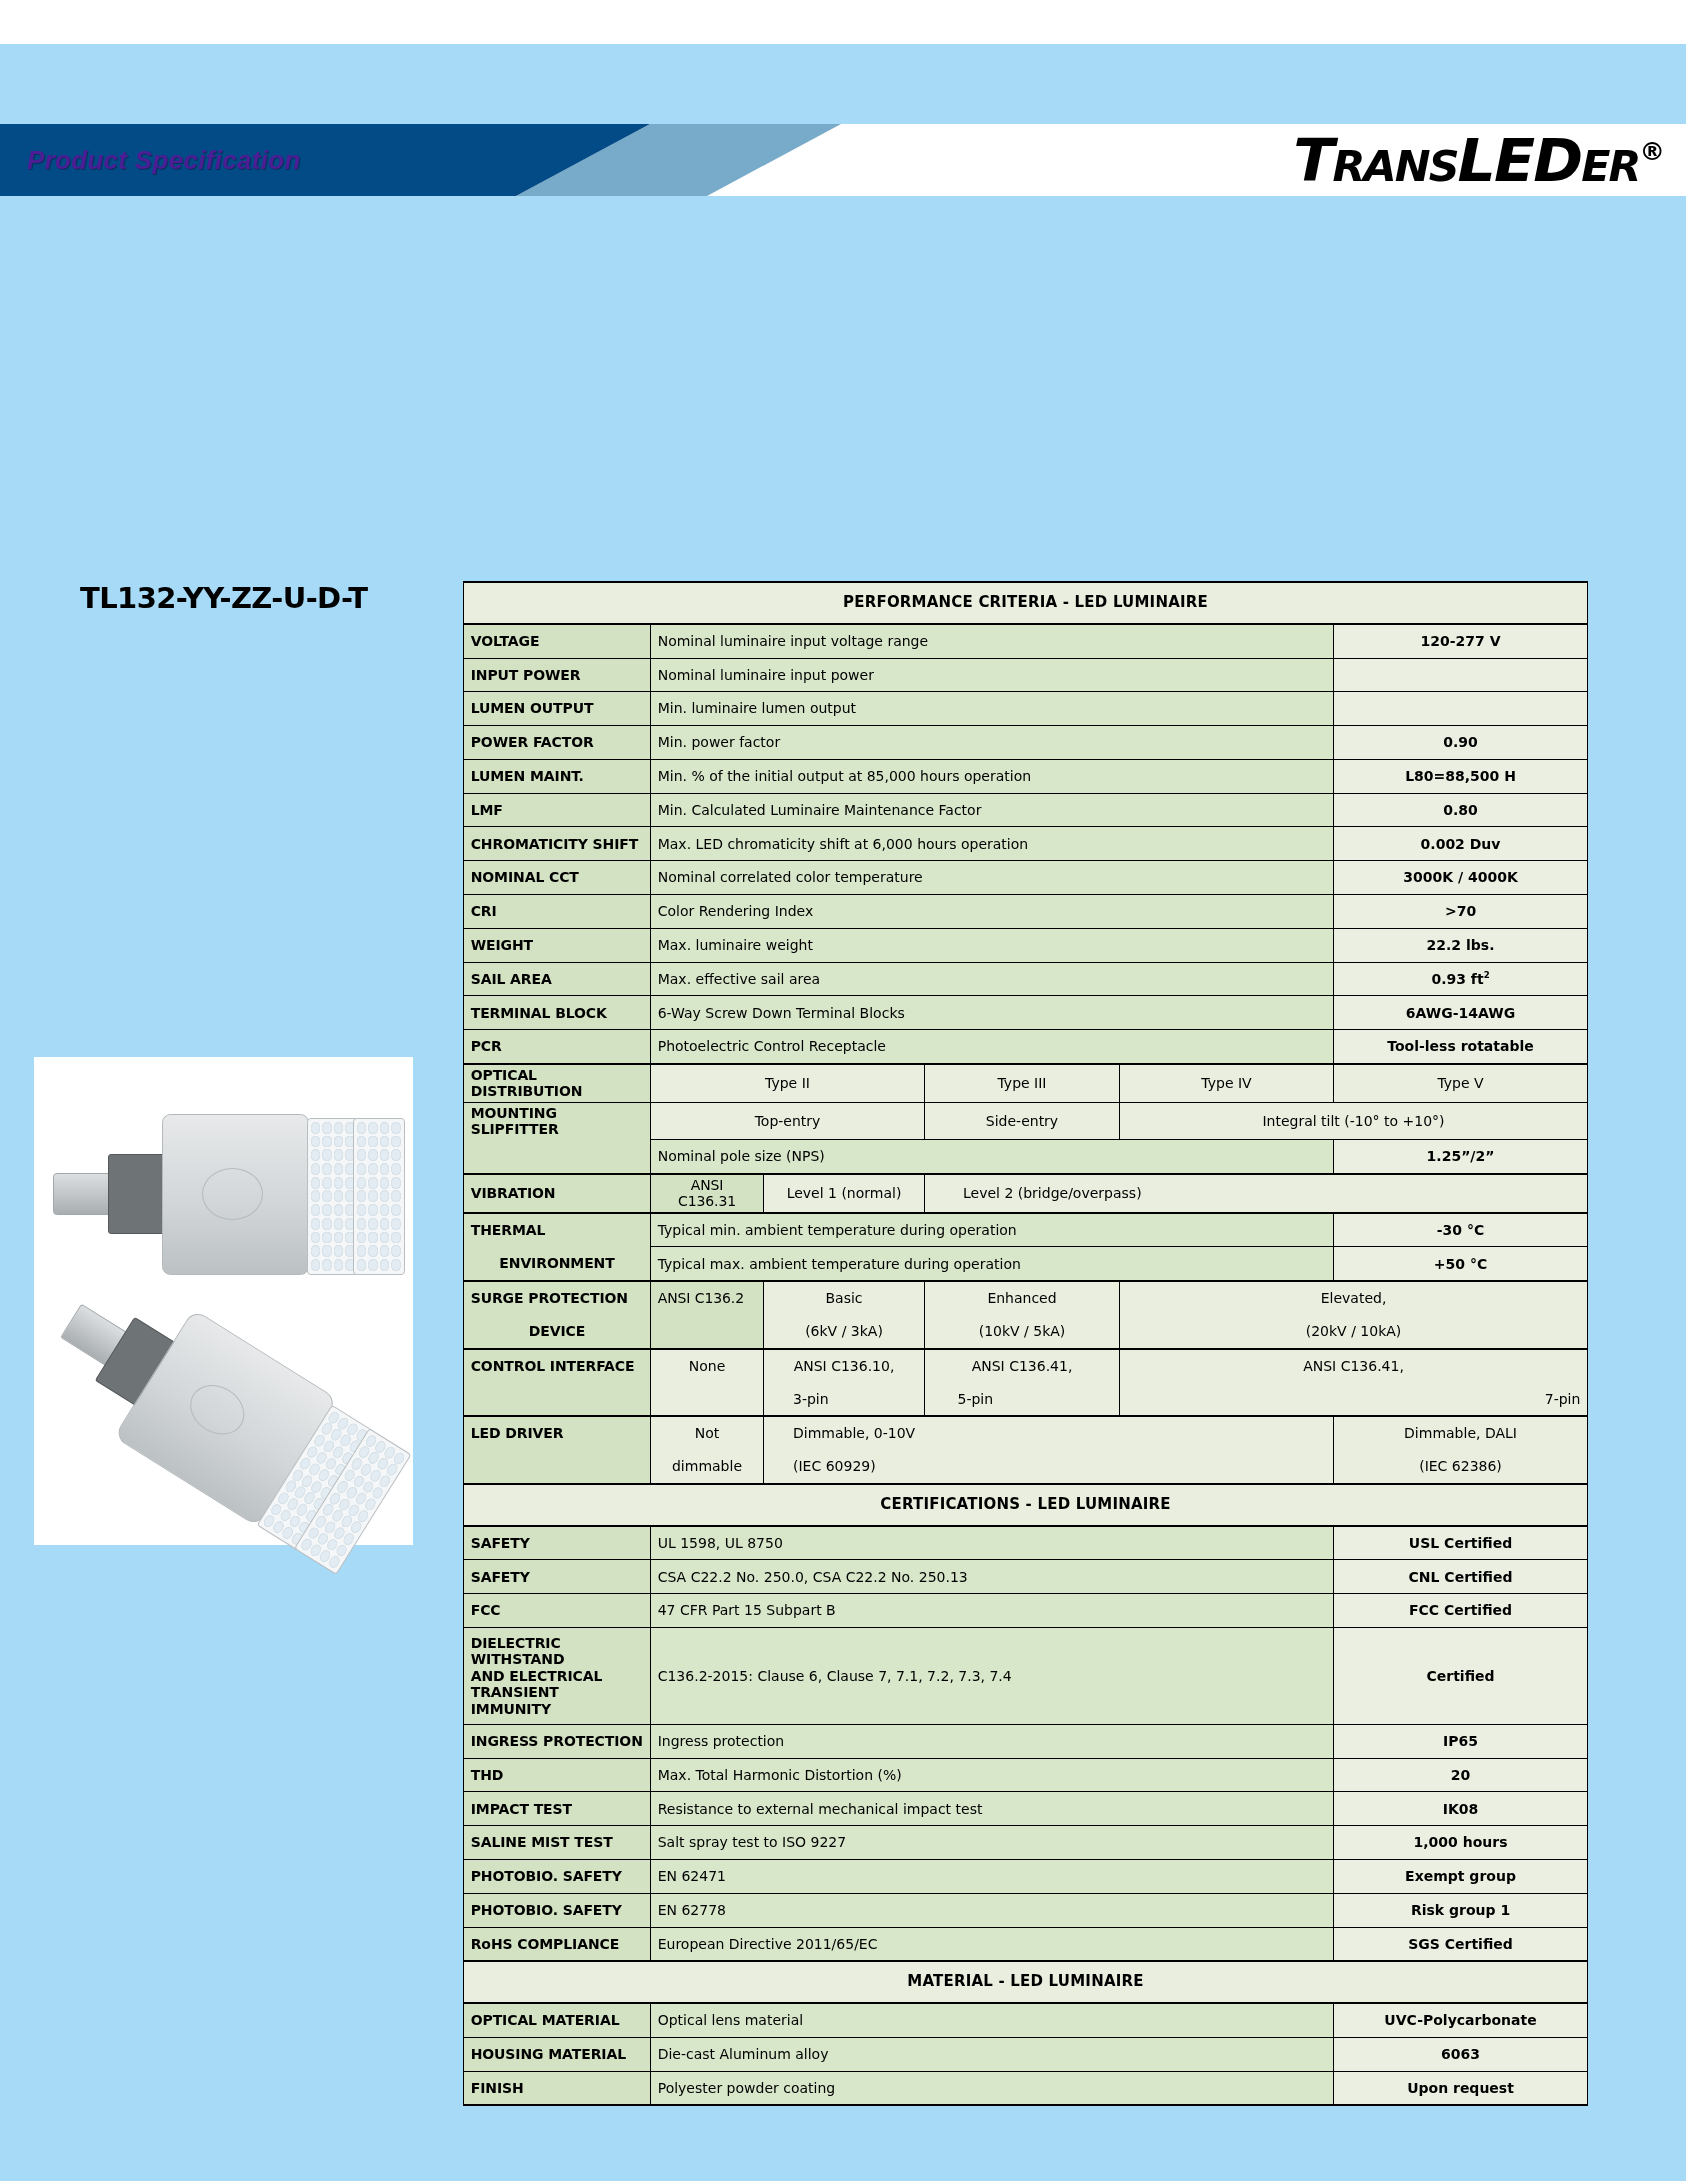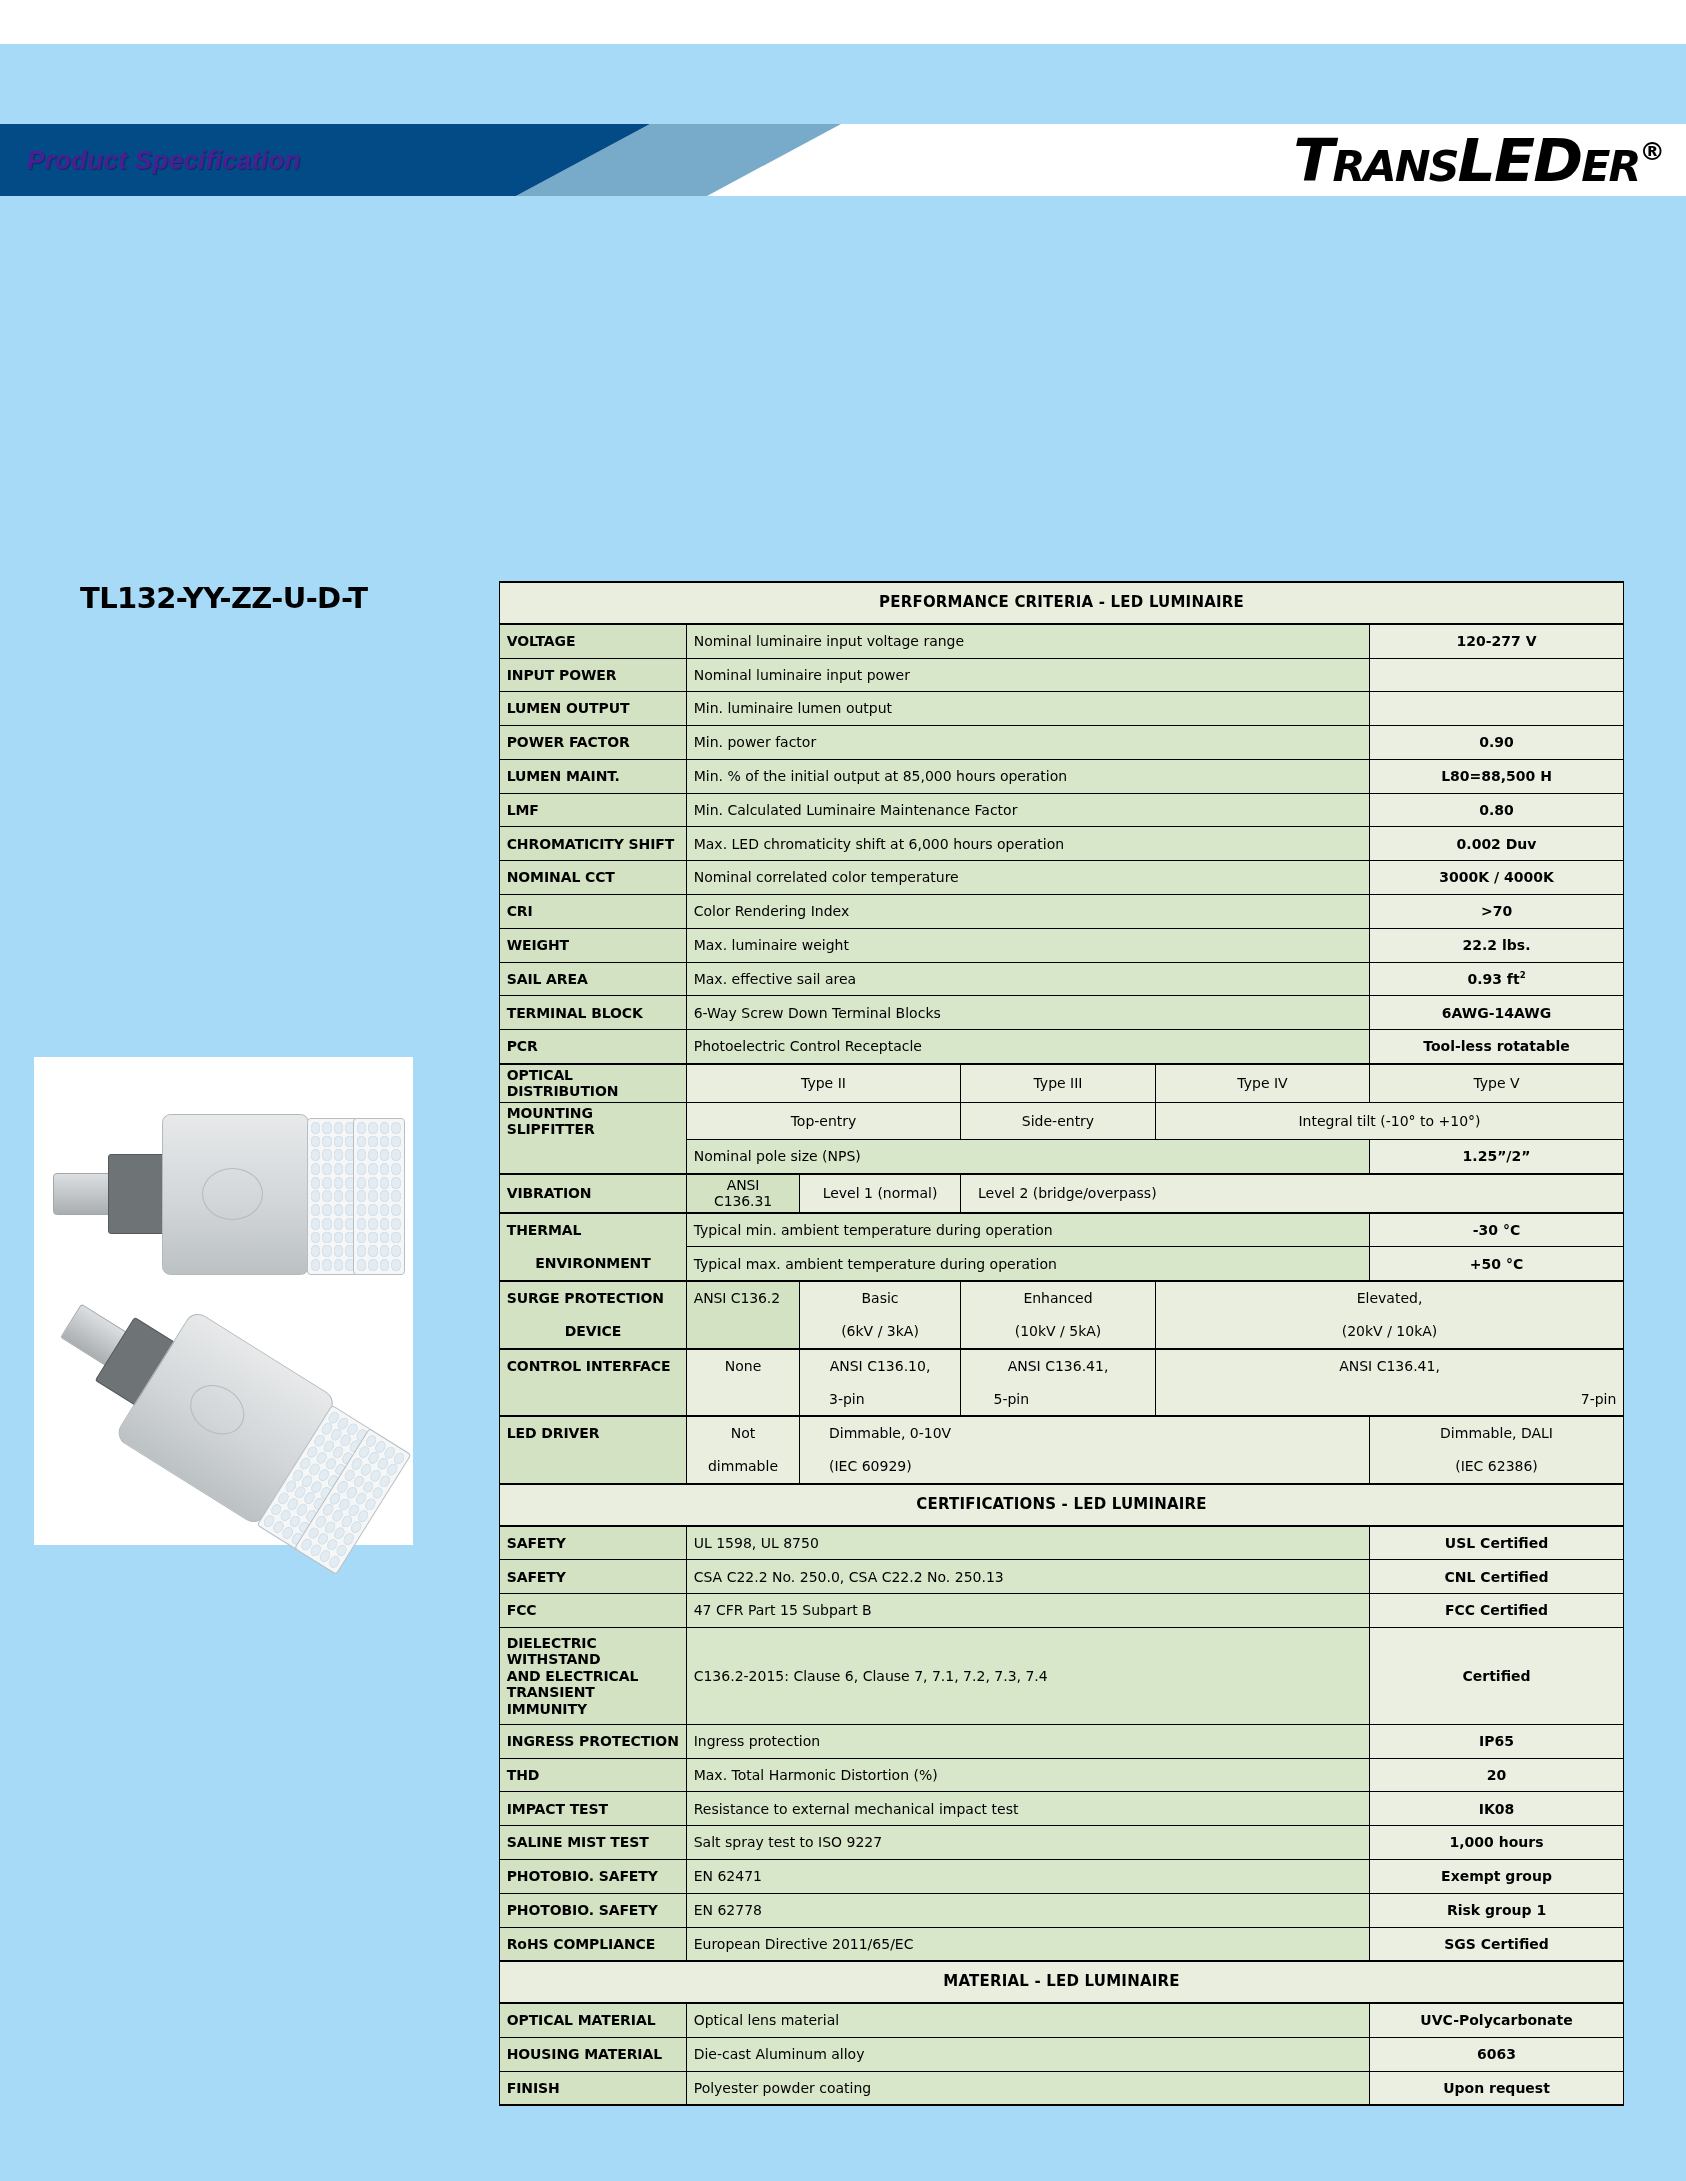--- a/index.html
+++ b/index.html
@@ -79,21 +79,20 @@
   .lum .circle {
     position:absolute; border:1.4px solid #b4babd; border-radius:50%;
   }
 
   
   .spec-table {
     position:absolute; left:463px; top:581px; width:1124px;
     border-collapse:collapse;
     table-layout:fixed;
     font-family:"DejaVu Sans", sans-serif;
-    margin-left:36px;
   }
   .spec-table td {
     border:1px solid #000;
     font-size:14px;
     color:#000;
     padding:1.9px 6.7px;
     height:29px;
     vertical-align:middle;
     background:#dde8cf;
     line-height:1.18;
@@ -436,21 +435,21 @@
       <td class="value">1.25”/2”</td>
     </tr>
 
     <tr class="thick-bot">
       <td class="label">VIBRATION</td>
       <td class="label" style="text-align:center; font-weight:normal;">
         <div>ANSI</div>
         <div>C136.31</div>
       </td>
       <td class="sub">Level 1 (normal)</td>
-      <td class="sub" colspan="3" style="text-align:left; padding-left:17px;">Level 2 (bridge/overpass)</td>
+      <td class="sub" colspan="3" style="text-align:left; padding-left:38px;">Level 2 (bridge/overpass)</td>
     </tr>
 
     <tr>
       <td class="label nb-b">THERMAL</td>
       <td class="desc" colspan="4">Typical min. ambient temperature during operation</td>
       <td class="value">-30 °C</td>
     </tr>
     <tr class="thick-bot">
       <td class="label nb-t">ENVIRONMENT</td>
       <td class="desc" colspan="4">Typical max. ambient temperature during operation</td>

